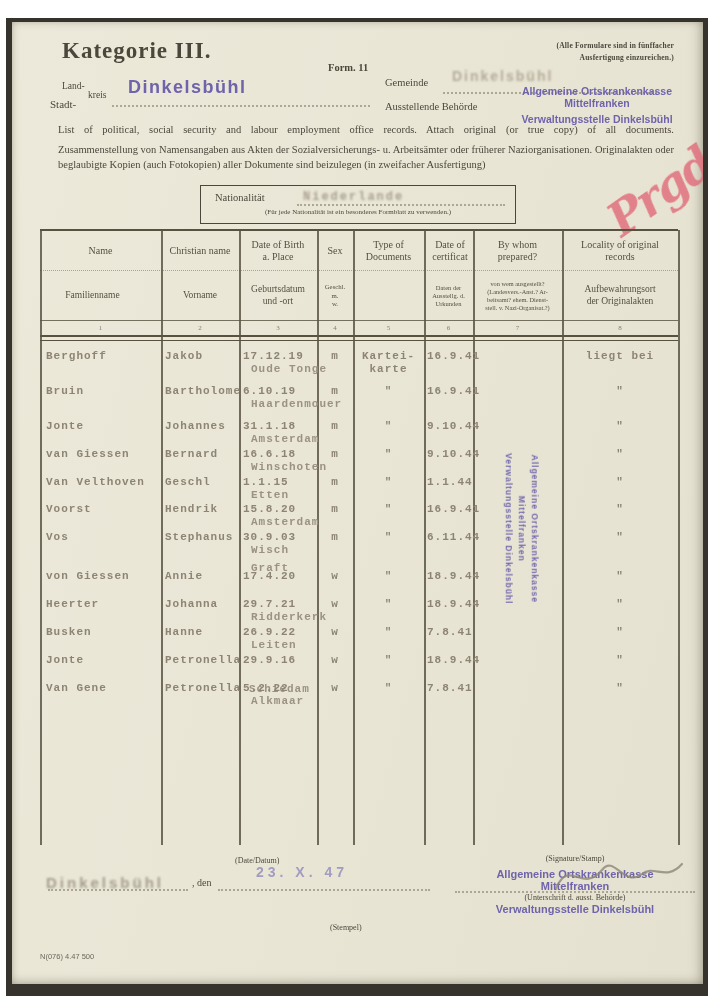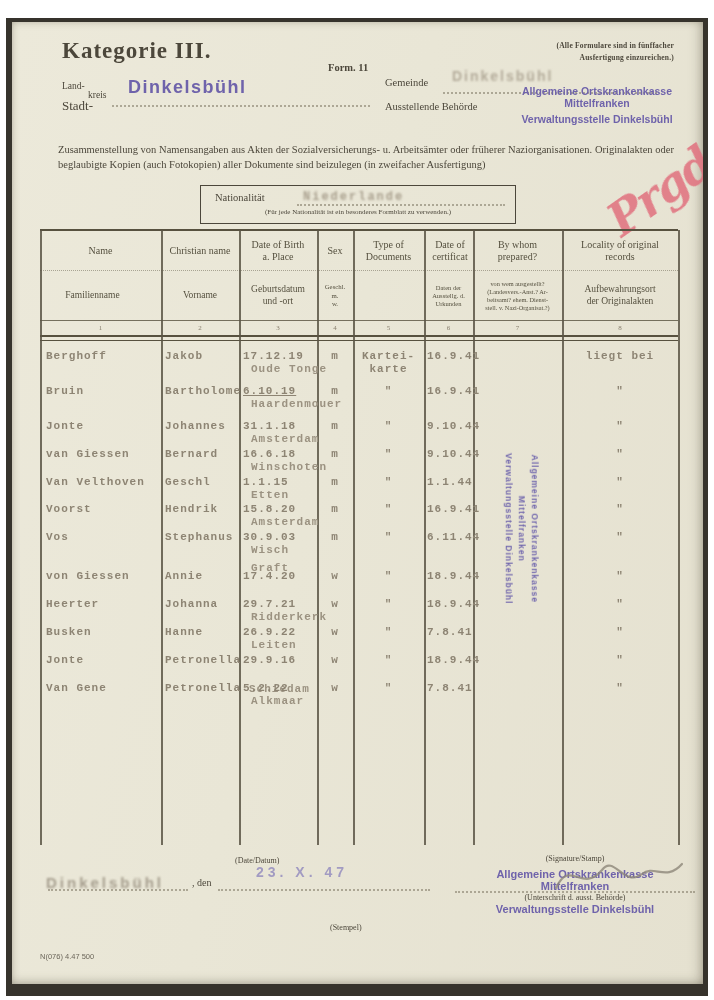--- a/index.html
+++ b/index.html
@@ -47,34 +47,35 @@
 <div id="paper">
  <div id="content">
 
   <div class="abs print" style="left:62px;top:38px;font-size:23px;font-weight:700;letter-spacing:1px;">Kategorie III.</div>
   <div class="abs print" style="left:328px;top:62px;font-size:10.5px;font-weight:700;">Form. 11</div>
   <div class="abs print tiny" style="left:420px;top:41px;width:254px;text-align:right;font-weight:700;">(Alle Formulare sind in fünffacher</div>
   <div class="abs print tiny" style="left:420px;top:53px;width:254px;text-align:right;font-weight:700;">Ausfertigung einzureichen.)</div>
 
   <div class="abs print" style="left:62px;top:81px;font-size:9.5px;">Land-</div>
   <div class="abs print" style="left:88px;top:90px;font-size:9.5px;">kreis</div>
-  <div class="abs print" style="left:62px;top:98px;font-size:13px;">Stadt-</div>
+  <div class="abs print" style="left:50px;top:98px;font-size:11px;">Stadt-</div>
   <div class="abs dotline" style="left:112px;top:105px;width:258px;"></div>
   <div class="abs stamp" style="left:128px;top:77px;font-size:18px;letter-spacing:1.5px;">Dinkelsbühl</div>
 
   <div class="abs print" style="left:385px;top:77px;font-size:10.5px;">Gemeinde</div>
   <div class="abs dotline" style="left:443px;top:92px;width:214px;"></div>
   <div class="abs stamp-faded" style="left:452px;top:68px;font-size:14px;letter-spacing:2px;">Dinkelsbühl</div>
   <div class="abs print" style="left:385px;top:101px;font-size:10.5px;">Ausstellende Behörde</div>
   <div class="abs" style="left:498px;top:85px;width:198px;text-align:center;">
     <div class="stamp" style="font-size:10.5px;">Allgemeine Ortskrankenkasse</div>
     <div class="stamp" style="font-size:10.5px;">Mittelfranken</div>
     <div class="stamp" style="font-size:10.5px;margin-top:4px;">Verwaltungsstelle Dinkelsbühl</div>
   </div>
 
+  <div class="abs print" style="left:58px;top:124px;width:616px;font-size:10.5px;text-align:justify;text-align-last:justify;">List of political, social security and labour employment office records.  Attach original (or true copy) of all documents.</div>
   <div class="abs print" style="left:58px;top:143px;width:616px;font-size:10.5px;line-height:14.5px;text-align:justify;">Zusammenstellung von Namensangaben aus Akten der Sozialversicherungs- u. Arbeitsämter oder früherer Naziorganisationen. Originalakten oder beglaubigte Kopien (auch Fotokopien) aller Dokumente sind beizulegen (in zweifacher Ausfertigung)</div>
 
   <div class="abs red-script" style="left:600px;top:158px;font-size:46px;">Prgds</div>
 
   <div class="abs" style="left:200px;top:185px;width:314px;height:37px;border:1.5px solid #4c473b;">
     <div class="abs print" style="left:14px;top:6px;font-size:10.5px;">Nationalität</div>
     <div class="abs tw" style="left:102px;top:4px;font-size:12px;letter-spacing:2px;color:#a89f8d;filter:blur(.8px);">Niederlande</div>
     <div class="abs dotline" style="left:96px;top:18px;width:208px;"></div>
     <div class="abs print" style="left:0;top:22px;width:314px;text-align:center;font-size:7px;">(Für jede Nationalität ist ein besonderes Formblatt zu verwenden.)</div>
   </div>
@@ -166,21 +167,21 @@
         <div class="tw" style="left: 165px; top: 350px; position: absolute;">Jakob</div>
         <div class="tw" style="left: 243px; top: 350px; position: absolute;">17.12.19</div>
         <div class="tw tw-light" style="left: 251px; top: 363px; position: absolute;">Oude Tonge</div>
         <div class="tw" style="left: 317px; top: 350px; width: 36px; text-align: center; position: absolute;">m</div>
         <div class="tw" style="left: 353px; top: 350px; width: 71px; text-align: center; position: absolute;">Kartei-</div>
         <div class="tw" style="left: 353px; top: 363px; width: 71px; text-align: center; position: absolute;">karte</div>
         <div class="tw" style="left: 427px; top: 350px; position: absolute;">16.9.41</div>
         <div class="tw" style="left: 562px; top: 350px; width: 116px; text-align: center; position: absolute;">liegt bei</div>
         <div class="tw" style="left: 46px; top: 385px; position: absolute;">Bruin</div>
         <div class="tw" style="left: 165px; top: 385px; position: absolute;">Bartholome</div>
-        <div class="tw" style="left: 243px; top: 385px; position: absolute; text-decoration: underline;">6.10.19</div>
+        <div class="tw" style="left: 243px; top: 385px; position: absolute;">6.10.19</div>
         <div class="tw tw-light" style="left: 251px; top: 398px; position: absolute;">Haardenmouer</div>
         <div class="tw" style="left: 317px; top: 385px; width: 36px; text-align: center; position: absolute;">m</div>
         <div class="tw" style="left: 353px; top: 385px; width: 71px; text-align: center; position: absolute;">"</div>
         <div class="tw" style="left: 427px; top: 385px; position: absolute;">16.9.41</div>
         <div class="tw" style="left: 562px; top: 385px; width: 116px; text-align: center; position: absolute;">"</div>
         <div class="tw" style="left: 46px; top: 420px; position: absolute;">Jonte</div>
         <div class="tw" style="left: 165px; top: 420px; position: absolute;">Johannes</div>
         <div class="tw" style="left: 243px; top: 420px; position: absolute;">31.1.18</div>
         <div class="tw tw-light" style="left: 251px; top: 433px; position: absolute;">Amsterdam</div>
         <div class="tw" style="left: 317px; top: 420px; width: 36px; text-align: center; position: absolute;">m</div>

